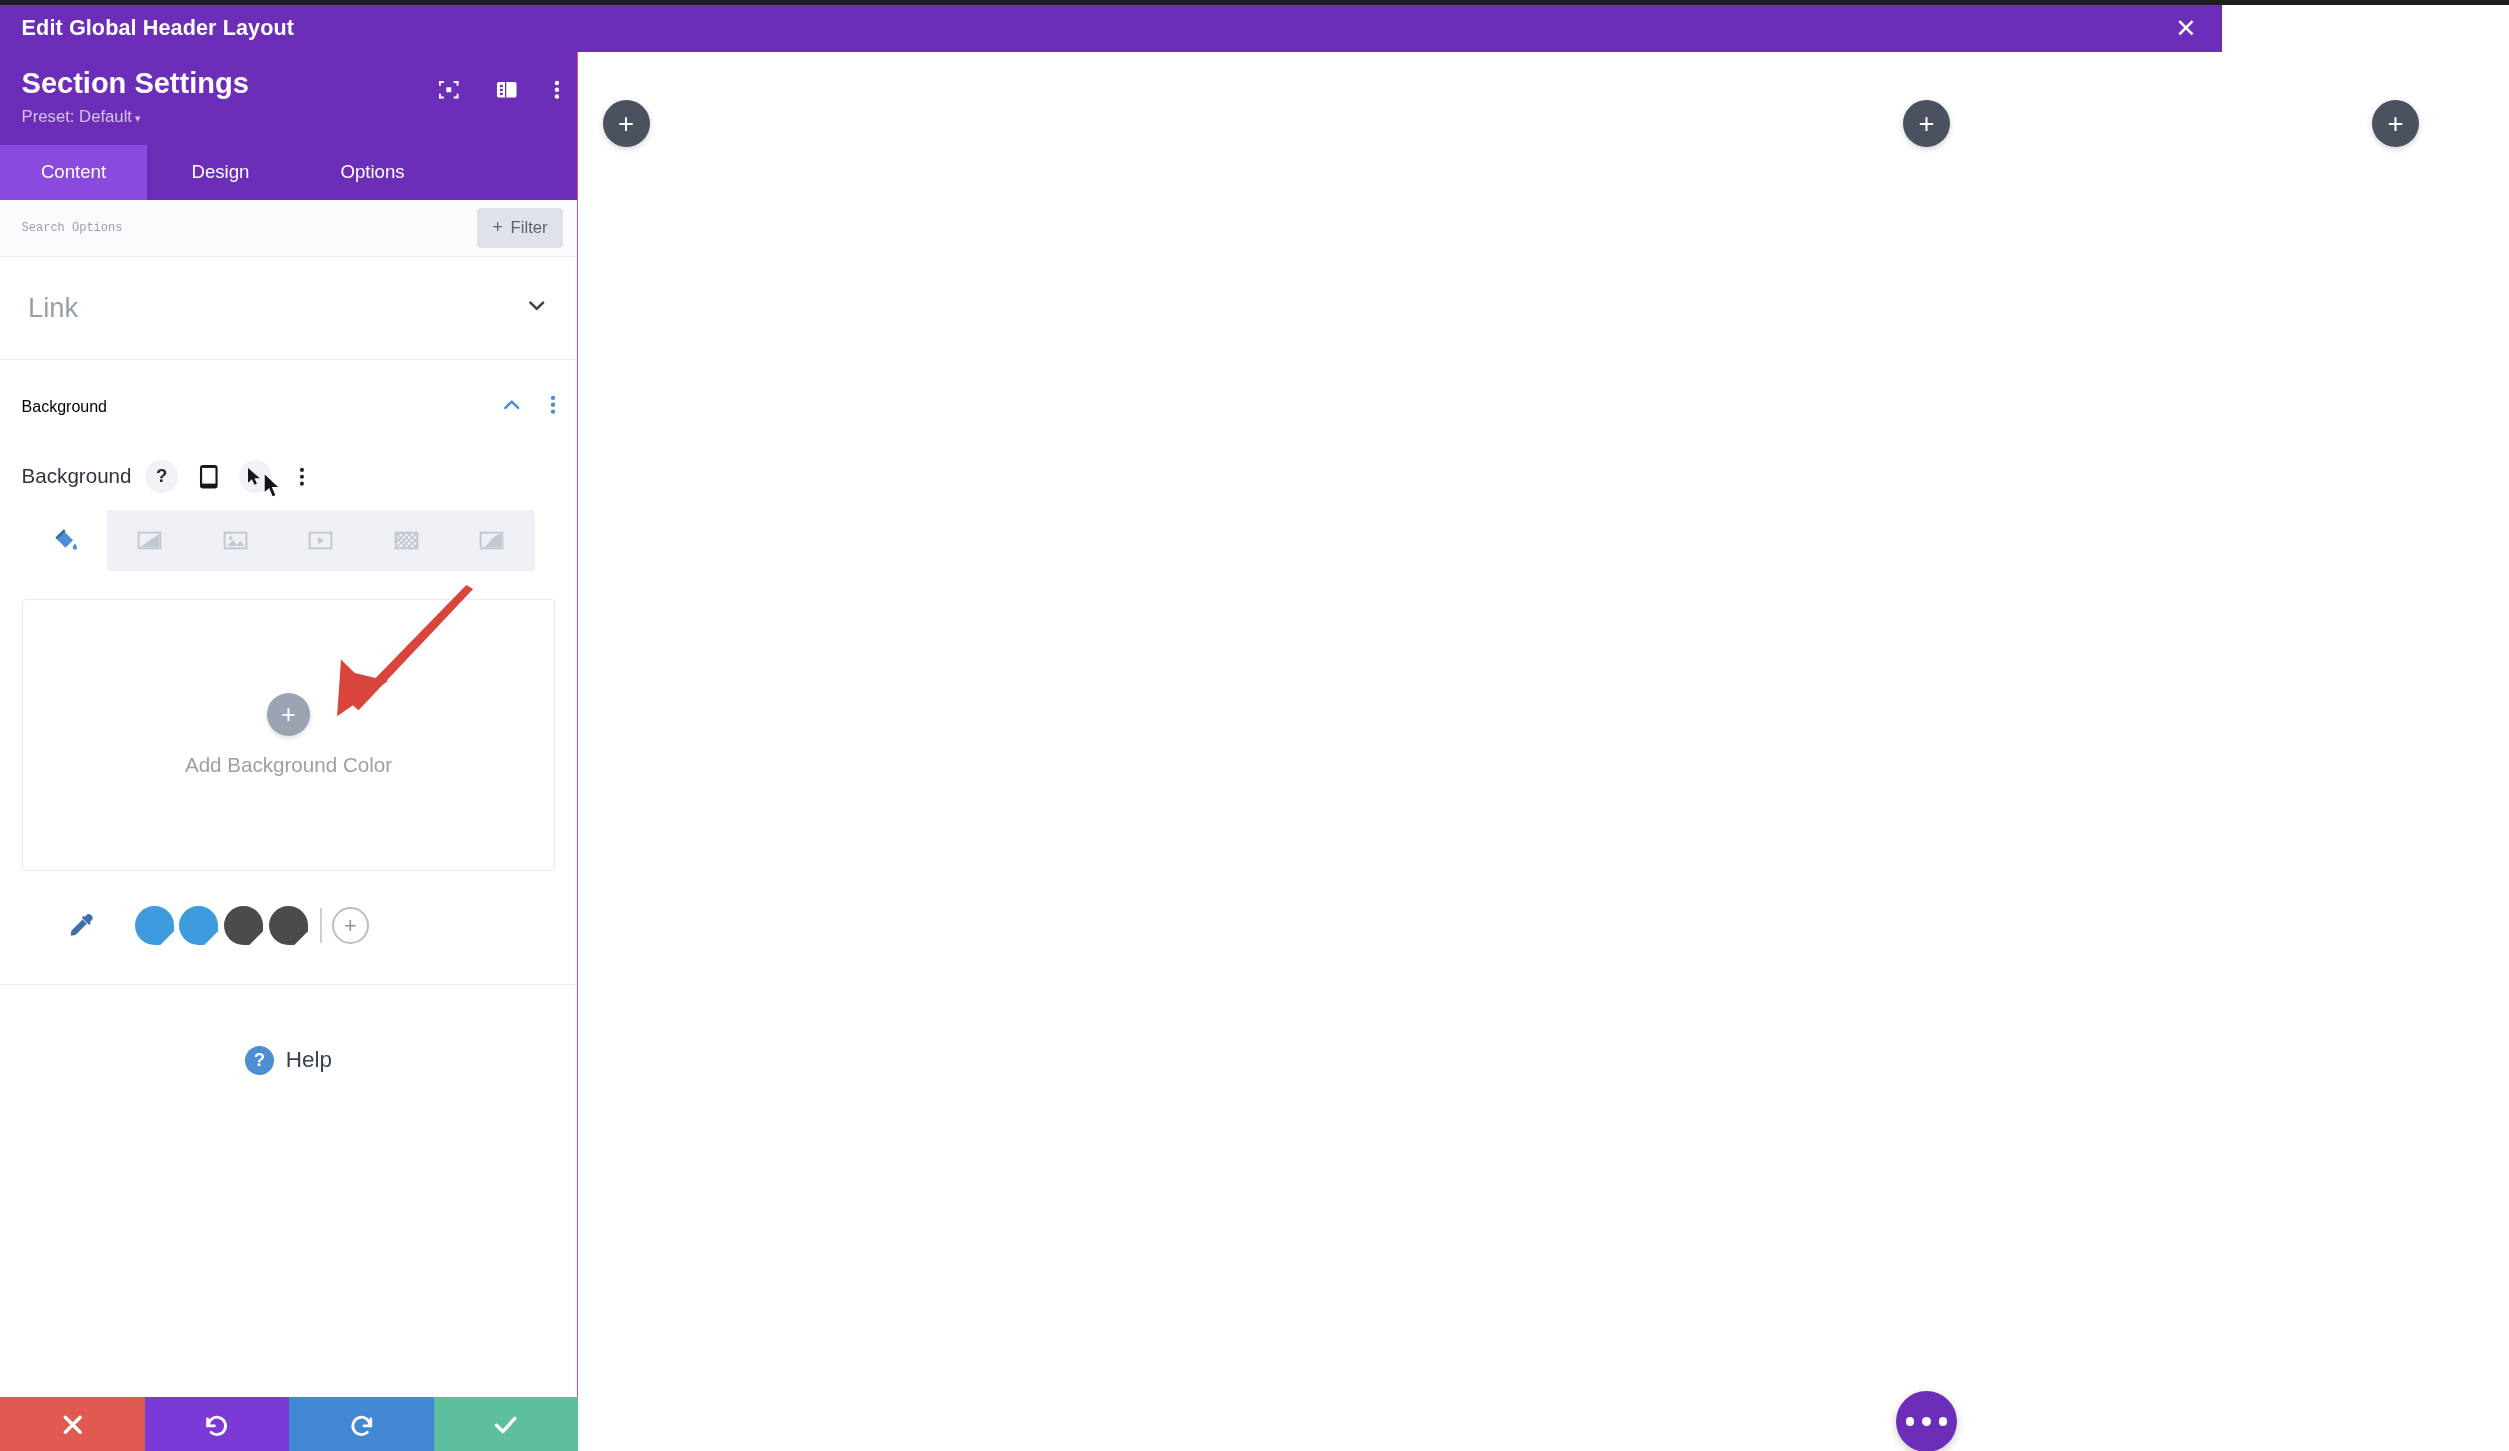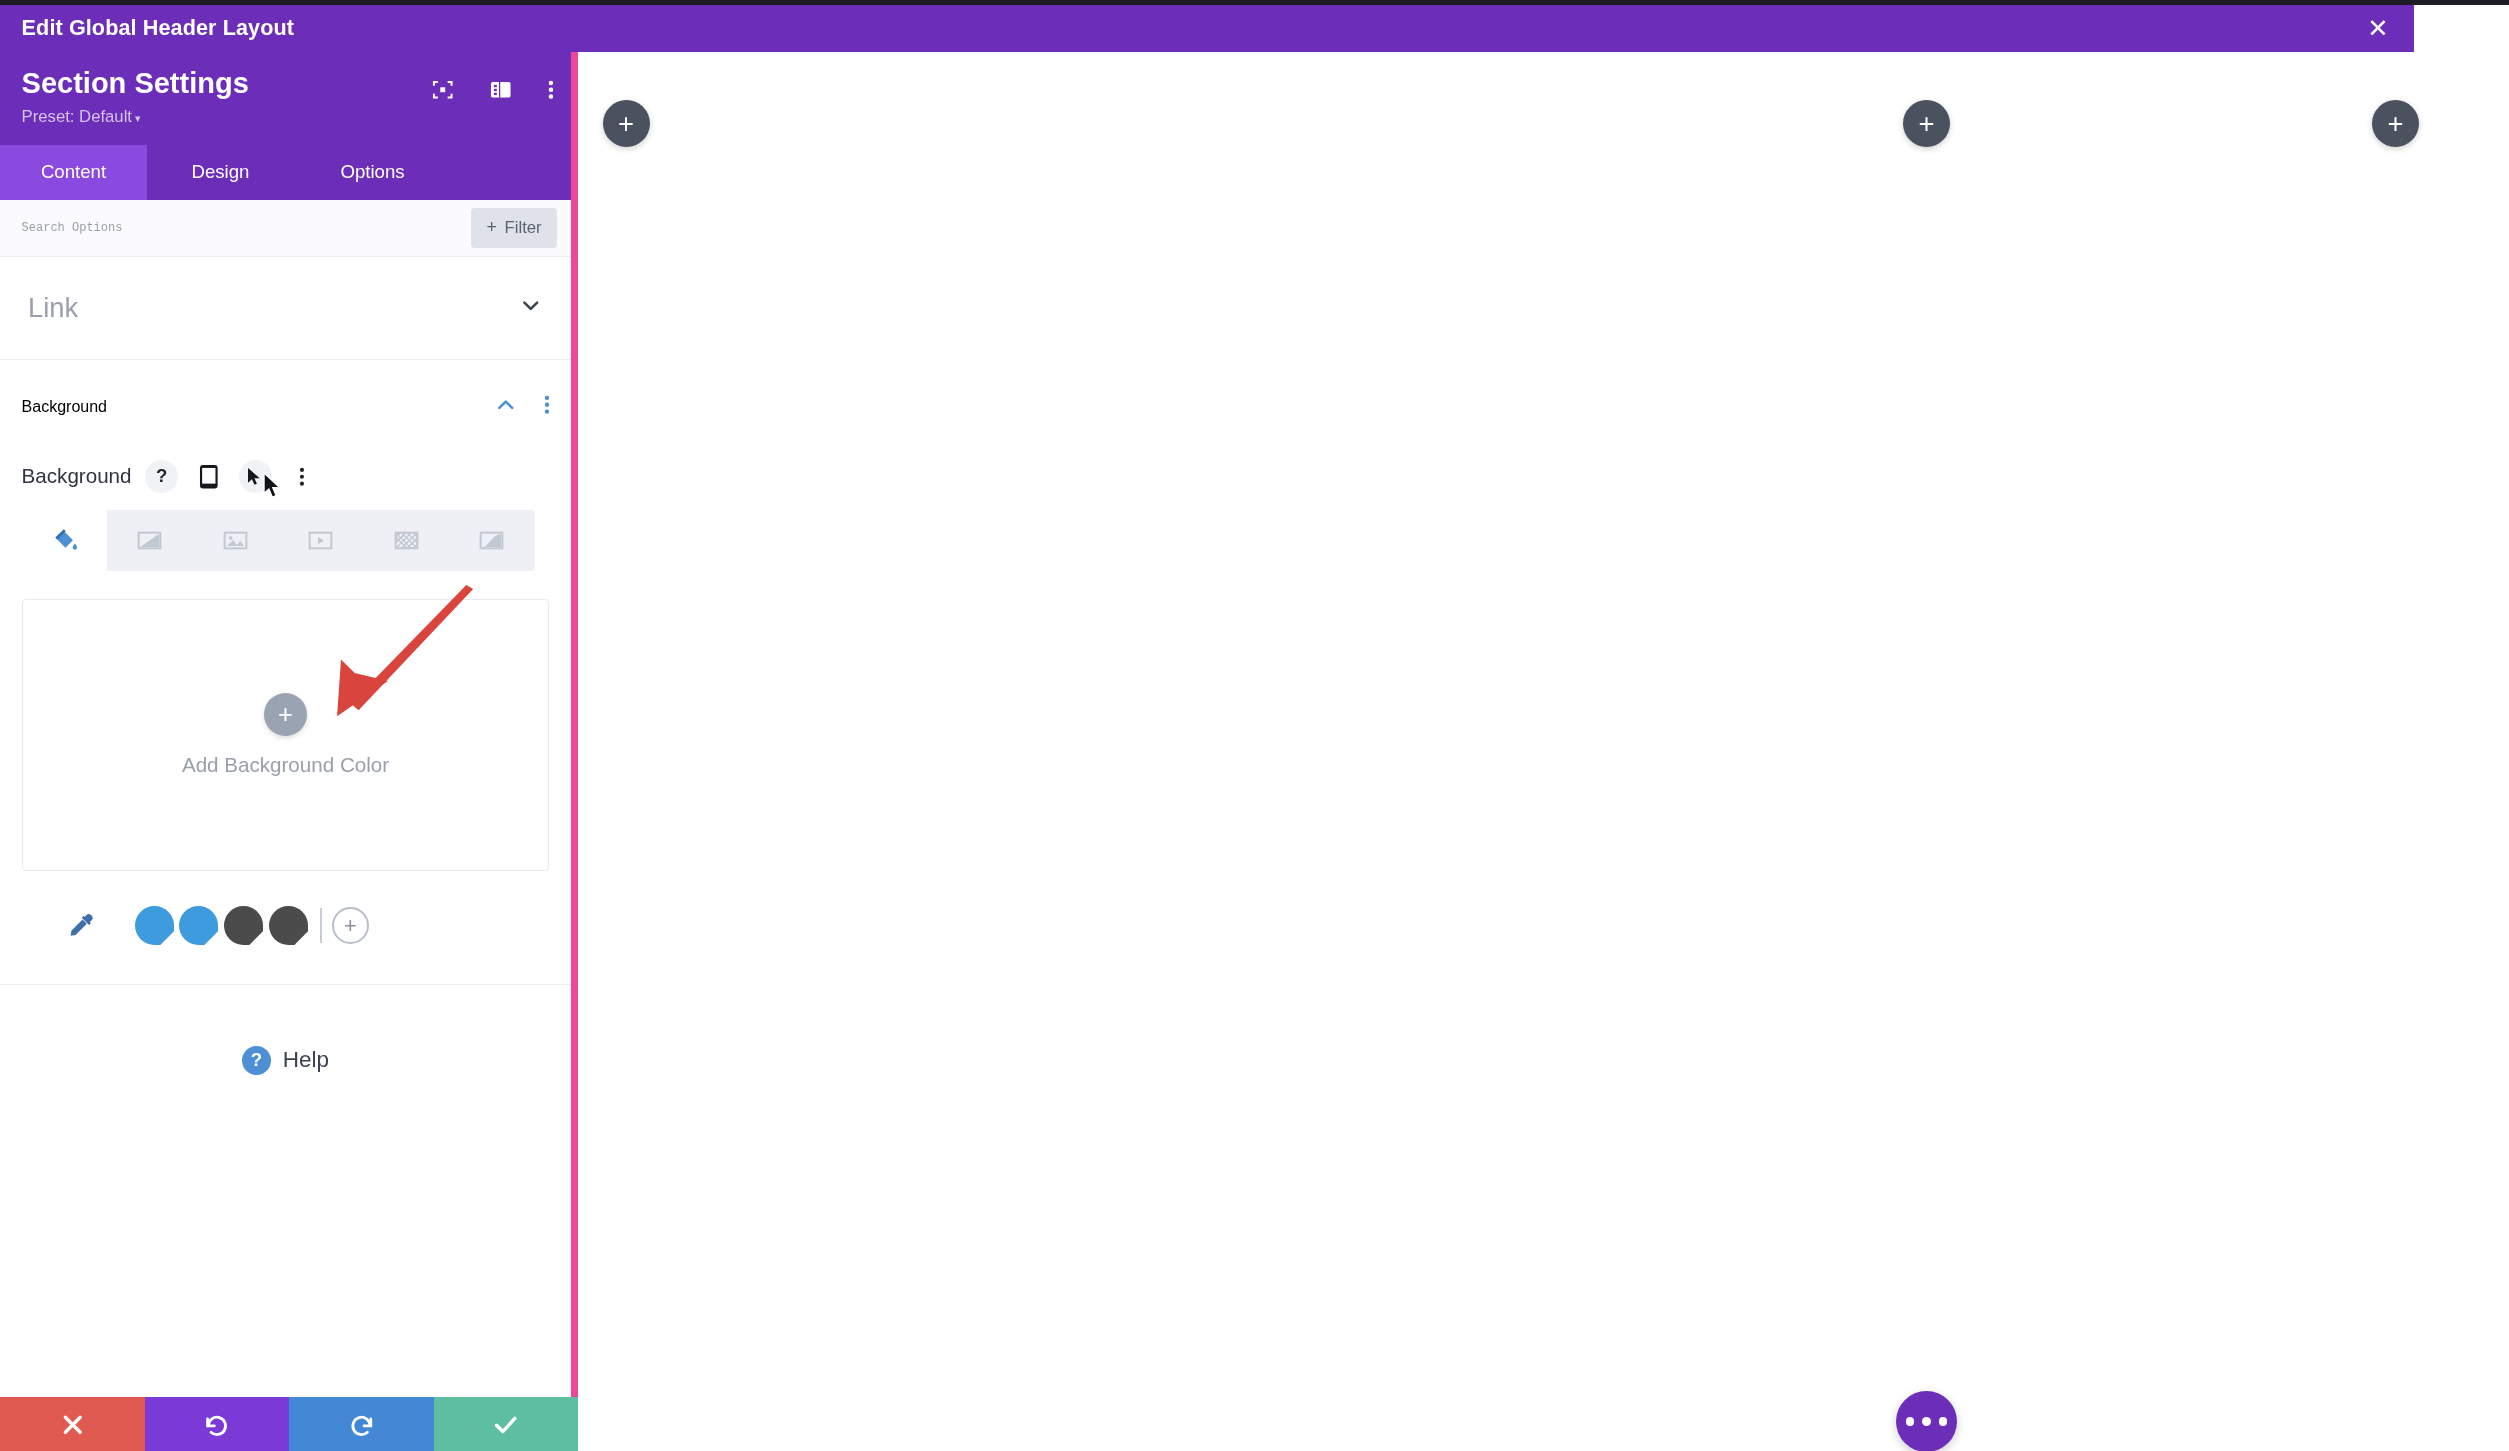--- a/index.html
+++ b/index.html
@@ -14,21 +14,21 @@
   
   #top-strip {
     position: absolute; left: 0; top: 0;
     width: 2509px; height: 4.9px;
     background: #1d1d26;
   }
 
   
   #titlebar {
     position: absolute; left: 0; top: 4.9px;
-    width: 2414px; height: 47px;
+    width: 2222px; height: 47px;
     background: #6c2eb9;
     display: flex; align-items: center;
     z-index: 40;
   }
   #titlebar .title {
     color: #ffffff;
     font-size: 21.6px;
     font-weight: 700;
     margin-left: 21.6px;
     letter-spacing: 0.1px;
@@ -41,21 +41,21 @@
     line-height: 1;
     font-weight: 400;
     cursor: pointer;
   }
 
   
   #panel {
     position: absolute; left: 0; top: 52px;
     width: 578px; height: 1400px;
     background: #ffffff;
-    border-right: 7px solid #ec4899;
+    border-right: 1px solid #ec4899;
     display: flex; flex-direction: column;
     z-index: 30;
   }
 
   
   .panel-head {
     background: #6c2eb9;
     padding: 15.7px 21.6px 17.6px 21.6px;
     position: relative;
   }

